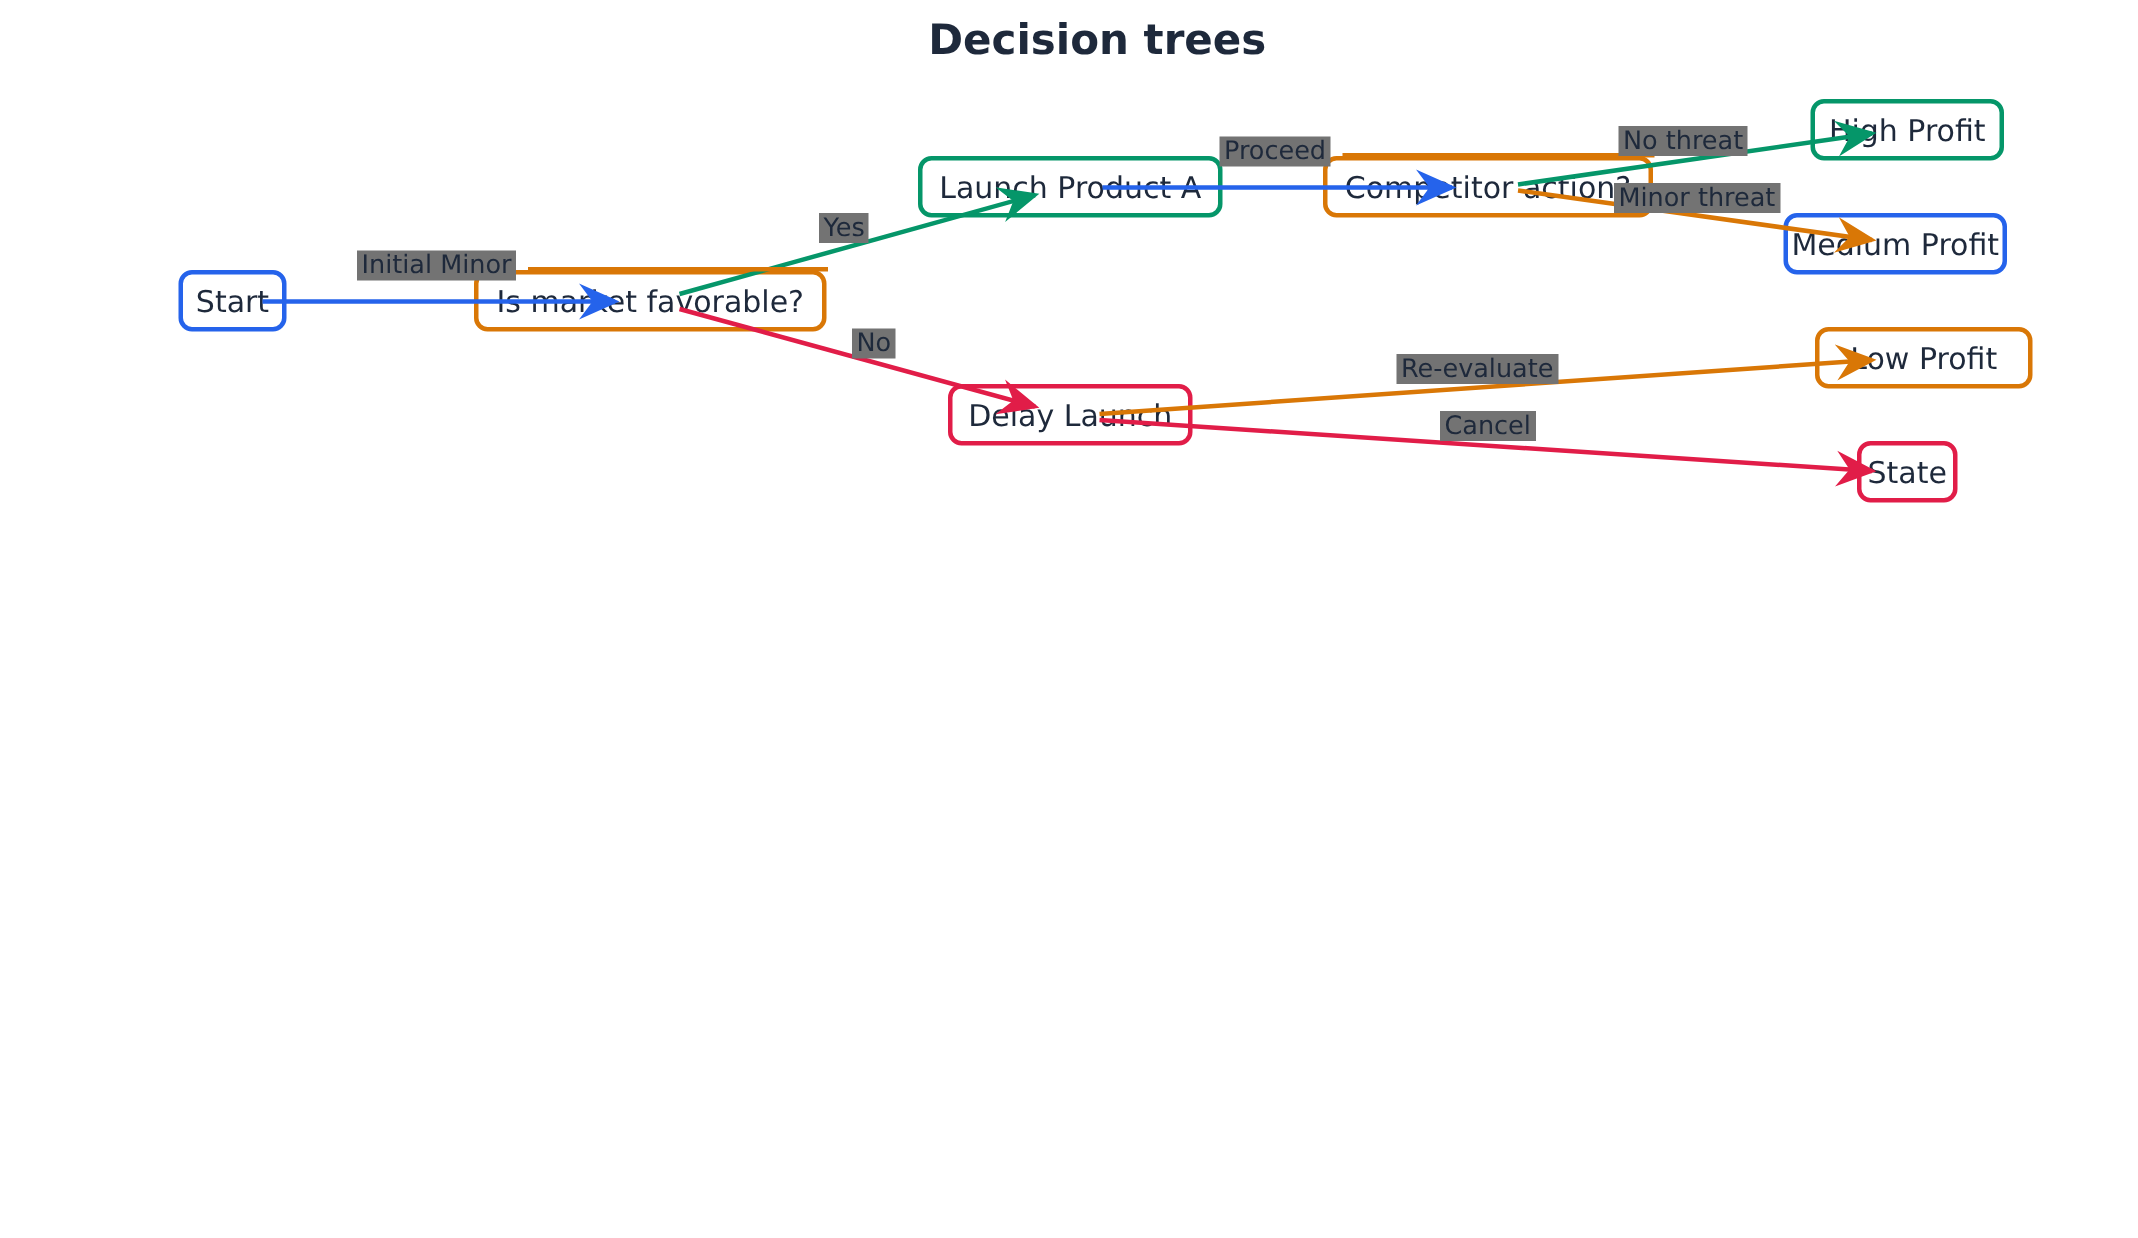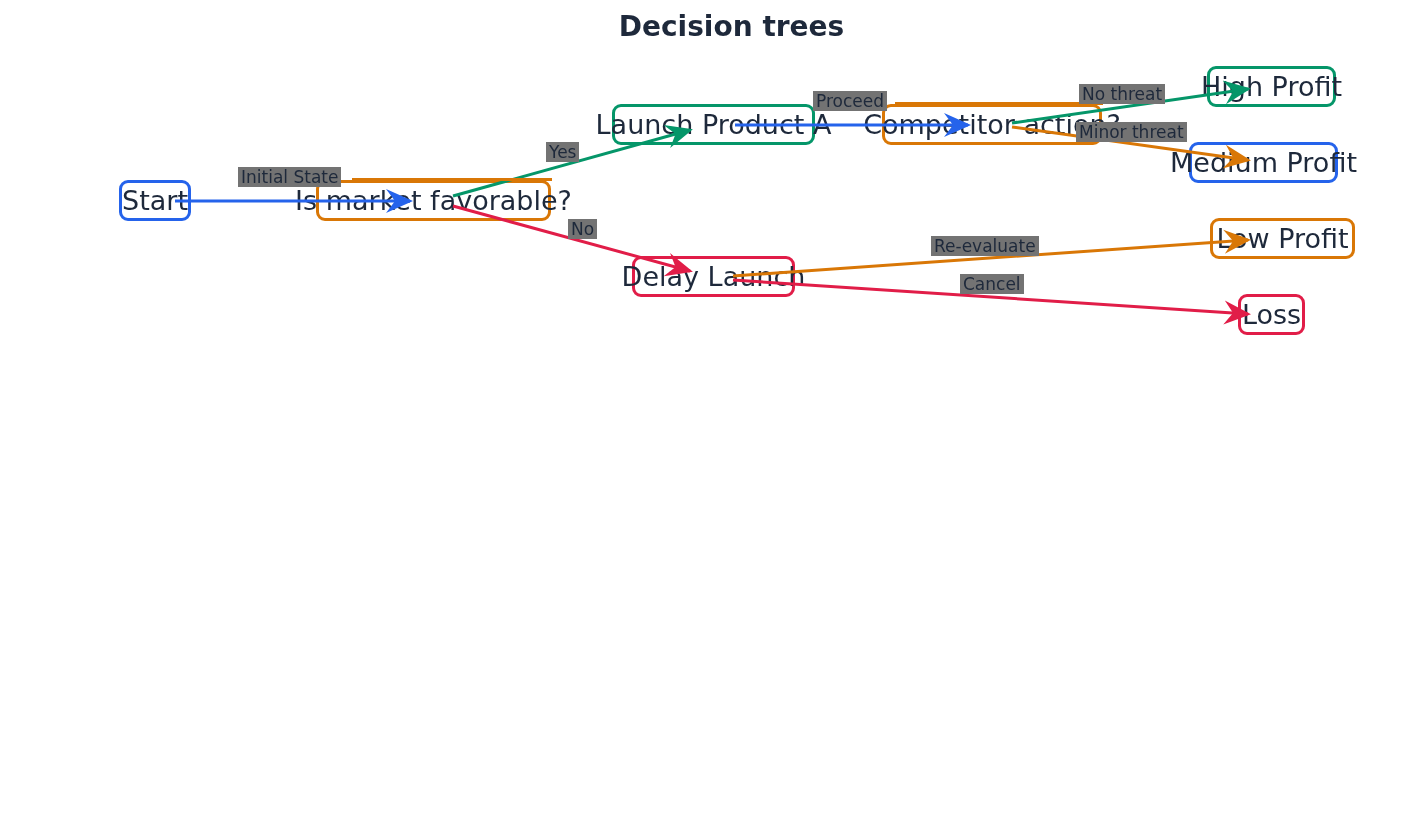--- a/index.html
+++ b/index.html
@@ -1,18 +1,18 @@
 <!DOCTYPE html>
 <html><head>
 <meta charset="utf-8">
 <style>
   html,body{margin:0;padding:0;background:#ffffff;}
   body{width:1425px;height:825px;position:relative;overflow:hidden;font-family:"DejaVu Sans",sans-serif;color:#1e293b;}
   .title{position:absolute;left:0;width:1425px;top:10px;text-align:center;font-size:28px;font-weight:bold;color:#1e293b;padding-left:19px;}
-  .node{position:absolute;box-sizing:border-box;border:3px solid;border-radius:9px;background:#fff;font-size:27px;display:flex;align-items:center;justify-content:center;height:41px;white-space:nowrap;}
+  .node{position:absolute;box-sizing:border-box;border:3px solid;border-radius:9px;background:#fff;font-size:20px;display:flex;align-items:center;justify-content:center;height:41px;white-space:nowrap;}
   svg.edges{position:absolute;left:0;top:0;}
   .elabel{position:absolute;font-size:17px;background:#737373;padding:0 3px;white-space:nowrap;line-height:20px;}
   .labelline{position:absolute;height:3px;}
 </style>
 </head>
 <body>
 
 <div class="title">Decision trees</div>
 
 <svg class="edges" width="1425" height="825">
@@ -50,36 +50,36 @@
 <div class="node" style="left:1189px;top:142px;width:149px;border-color:#2563eb;">
     <span>Medium Profit</span>
   </div>
 <div class="node" style="left:632px;top:256px;width:163px;border-color:#e11d48;">
     <span>Delay Launch</span>
   </div>
 <div class="node" style="left:1210px;top:218px;width:145px;border-color:#d97706;">
     <span>Low Profit</span>
   </div>
 <div class="node" style="left:1238px;top:294px;width:67px;border-color:#e11d48;">
-    <span>Loss</span>
+    <span>State</span>
   </div>
 
 <svg class="edges" width="1425" height="825">
   <line x1="175" y1="201" x2="410" y2="201" stroke="#2563eb" stroke-width="3" marker-end="url(#ab)"></line>
   <line x1="453" y1="196" x2="690" y2="130" stroke="#059669" stroke-width="3" marker-end="url(#ag)"></line>
   <line x1="453" y1="206" x2="690" y2="271" stroke="#e11d48" stroke-width="3" marker-end="url(#ar)"></line>
   <line x1="735" y1="125" x2="968" y2="125" stroke="#2563eb" stroke-width="3" marker-end="url(#ab)"></line>
   <line x1="1012" y1="123" x2="1248" y2="89" stroke="#059669" stroke-width="3" marker-end="url(#ag)"></line>
   <line x1="1012" y1="127" x2="1248" y2="160" stroke="#d97706" stroke-width="3" marker-end="url(#ao)"></line>
   <line x1="733" y1="276" x2="1248" y2="240" stroke="#d97706" stroke-width="3" marker-end="url(#ao)"></line>
   <line x1="733" y1="280" x2="1248" y2="314" stroke="#e11d48" stroke-width="3" marker-end="url(#ar)"></line>
 </svg>
 
 <div class="labelline" style="left:352px;top:178px;width:200px;background:#d97706;"></div>
-<div class="elabel" style="left:238px;top:167px;">Initial State</div>
+<div class="elabel" style="left:238px;top:167px;">Initial Minor</div>
 <div class="elabel" style="left:546px;top:142px;text-align:right;">Yes</div>
 <div class="elabel" style="left:568px;top:219px;">No</div>
 <div class="labelline" style="left:895px;top:102px;width:208px;background:#d97706;"></div>
 <div class="elabel" style="left:813px;top:91px;">Proceed</div>
 <div class="elabel" style="left:1079px;top:84px;">No threat</div>
 <div class="elabel" style="left:1076px;top:122px;">Minor threat</div>
 <div class="elabel" style="left:931px;top:236px;">Re-evaluate</div>
 <div class="elabel" style="left:960px;top:274px;">Cancel</div>
 
 </body></html>

